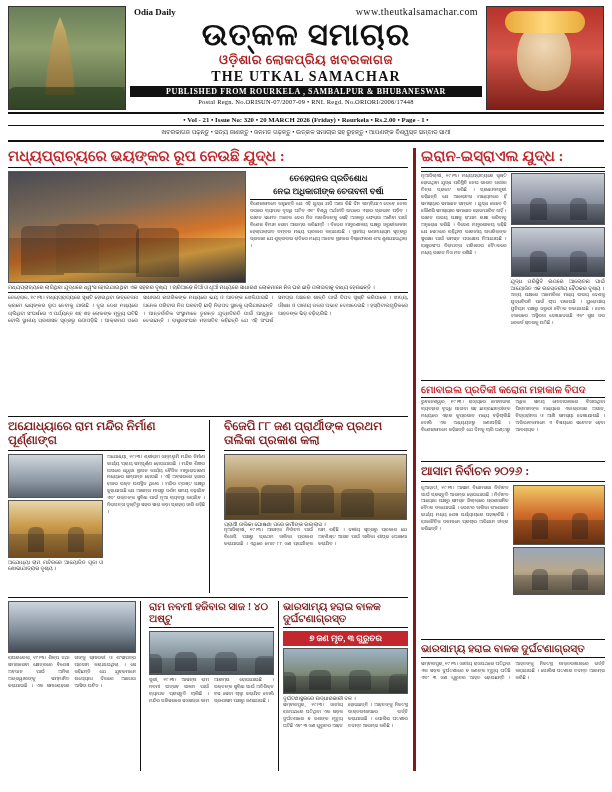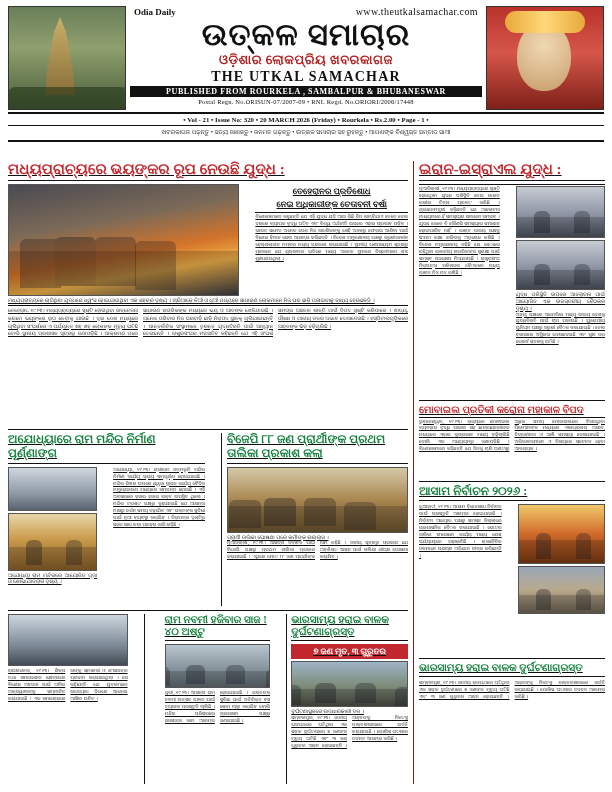--- a/index.html
+++ b/index.html
@@ -52,29 +52,29 @@
     letter-spacing:.6px; padding:1px 0; margin-top:1px;
   }
   .mh-regn { text-align:center; font-size:6.5px; margin-top:1px; letter-spacing:.2px; }
 
   .rule-thick { border-top:2px solid #111; margin:2px 0 1px; }
   .rule-thin { border-top:1px solid #111; margin:1px 0; }
   .issueline { display:flex; justify-content:center; gap:6px; font-size:6.8px; font-weight:bold; padding:1px 0; }
   .banner-odia { text-align:center; font-size:6.2px; padding:1px 0 2px; }
 
   
-  .cols { display:flex; gap:5px; margin-top:19px;text-decoration:underline; }
+  .cols { display:flex; gap:5px; margin-top:6px; }
   .col-main { width:400px; }
-  .col-right { width:192px; border-left:1px solid #7f1d1d; padding-left:5px; }
+  .col-right { width:192px; border-left:3px solid #7f1d1d; padding-left:5px; }
 
   .hl {
     font-size:15px; font-weight:bold; color:#c1272d; line-height:1.15;
     border-bottom:1px solid #111; padding-bottom:2px; margin-bottom:3px;
   }
-  .hl.black { color:#15803d; }
+  .hl.black { color:#7f1d1d; }
   .hl.small { font-size:12px; }
   .hl.xsmall { font-size:10.5px; }
   .subhl { font-size:8.5px; font-weight:bold; text-align:center; line-height:1.3; margin:2px 0; }
 
   .imgbox { position:relative; overflow:hidden; border:1px solid #555; }
   .cap { font-size:5.4px; line-height:1.25; text-align:justify; padding-top:1px; }
 
   .body-text { font-size:5.2px; line-height:1.5; text-align:justify; color:#1a1a1a; }
   .body-text.tiny { font-size:4.8px; line-height:1.45; }
 
@@ -98,21 +98,21 @@
     background:rgba(20,20,30,.35); border-radius:6px 6px 0 0;
     box-shadow:40px 0 0 rgba(20,20,30,.3), 80px 4px 0 rgba(20,20,30,.28), -35px 2px 0 rgba(20,20,30,.3);
   }
 
   .flow { column-gap:5px; }
   .c2 { column-count:2; }
   .c3 { column-count:3; }
   .sec { border-top:1px solid #111; margin-top:4px; padding-top:3px; }
   .redband { background:#c1272d; color:#fff; font-size:8.5px; font-weight:bold; text-align:center; padding:2px 0; }
   .centerhead { text-align:left; font-size:10px; font-weight:bold; color:#c1272d; }
-  .row { display:flex; gap:16px; }
+  .row { display:flex; gap:4px; }
 </style>
 </head>
 <body>
 
 <div class="page">
 
   <div class="masthead">
     <div class="mh-photo left figure-shapes"></div>
     <div class="mh-center">
       <div class="mh-top">
@@ -164,35 +164,35 @@
               <div class="imgbox photo-portrait" style="height:44px"></div>
               <div class="imgbox photo-temple figure-shapes" style="height:58px;margin-top:2px"></div>
               <div class="cap">ଅଯୋଧ୍ୟା ରାମ ମନ୍ଦିରରେ ଆୟୋଜିତ ପୂଜା ଓ ଶୋଭାଯାତ୍ରାର ଦୃଶ୍ୟ ।</div>
             </div>
             <div style="width:98px">
               <div class="body-text tiny" style="height:116px;overflow:hidden">ଅଯୋଧ୍ୟା, ୧୯।୩। ଶ୍ରୀରାମ ଜନ୍ମଭୂମି ମନ୍ଦିର ନିର୍ମାଣ କାର୍ଯ୍ୟ ପ୍ରାୟ ସମ୍ପୂର୍ଣ୍ଣ ହୋଇଯାଇଛି । ମନ୍ଦିର ଶିଖର ଉପରେ ଧ୍ୱଜା ସ୍ଥାପନ କାର୍ଯ୍ୟ ବୈଦିକ ମନ୍ତ୍ରୋଚ୍ଚାରଣ ମଧ୍ୟରେ ସମ୍ପନ୍ନ ହୋଇଛି । ଏହି ଅବସରରେ ହଜାର ହଜାର ଭକ୍ତ ଉପସ୍ଥିତ ଥିଲେ । ମନ୍ଦିର ଟ୍ରଷ୍ଟ ପକ୍ଷରୁ କୁହାଯାଇଛି ଯେ ଆସନ୍ତା ମାସରୁ ଦର୍ଶନ ସମୟ ବଢ଼ାଯିବ ଏବଂ ଭକ୍ତଙ୍କ ସୁବିଧା ପାଇଁ ନୂଆ ବ୍ୟବସ୍ଥା କରାଯିବ । ନିରାପତ୍ତା ଦୃଷ୍ଟିରୁ ସହର ସାରା କଡ଼ା ପ୍ରହରା ଜାରି ରହିଛି ।</div>
             </div>
           </div>
         </div>
 
-        <div style="width:198px; border-left:1px solid #111; padding-left:5px">
+        <div style="width:198px; border-left:1px solid #111; padding-left:14px">
           <div class="hl black small">ବିଜେପି ୮୮ ଜଣ ପ୍ରାର୍ଥୀଙ୍କ ପ୍ରଥମ ତାଲିକା ପ୍ରକାଶ କଲା</div>
           <div class="imgbox photo-rally figure-shapes" style="height:66px"></div>
           <div class="cap">ପ୍ରାର୍ଥୀ ତାଲିକା ଘୋଷଣା ପରେ କର୍ମୀଙ୍କ ଉଲ୍ଲାସ ।</div>
           <div class="body-text tiny flow c2" style="height:66px;overflow:hidden">ନୂଆଦିଲ୍ଲୀ, ୧୯।୩। ଆସନ୍ତା ନିର୍ବାଚନ ପାଇଁ ବିଜେପି ପକ୍ଷରୁ ପ୍ରଥମ ତାଲିକା ପ୍ରକାଶ କରାଯାଇଛି । ଏଥିରେ ମୋଟ ୮୮ ଜଣ ପ୍ରାର୍ଥୀଙ୍କ ନାମ ରହିଛି । ଦଳୀୟ ସୂତ୍ରରୁ ପ୍ରକାଶ ଯେ ଅବଶିଷ୍ଟ ଆସନ ପାଇଁ ତାଲିକା ଶୀଘ୍ର ଘୋଷଣା କରାଯିବ ।</div>
         </div>
       </div>
 
       <div class="sec row">
         <div style="width:128px">
           <div class="imgbox photo-person" style="height:52px"></div>
           <div class="body-text tiny flow c2" style="height:86px;overflow:hidden;margin-top:2px">ରାଉରକେଲା, ୧୯।୩। ଶିଳ୍ପ ତଥା ସମାଜସେବା କ୍ଷେତ୍ରରେ ବିଶେଷ ଅବଦାନ ପାଇଁ ଅନିଲ ଅଗ୍ରୱାଲଙ୍କୁ ସମ୍ମାନିତ କରାଯାଇଛି । ଏକ ସମାରୋହରେ ତାଙ୍କୁ ସ୍ମାରକୀ ଓ ଶଂସାପତ୍ର ପ୍ରଦାନ କରାଯାଇଥିଲା । ସେ କହିଛନ୍ତି ଯେ ଯୁବକମାନେ ଉଦ୍ୟୋଗ ଦିଗରେ ଆଗେଇ ଆସିବା ଉଚିତ ।</div>
         </div>
 
-        <div style="width:134px; border-left:1px solid #111; padding-left:20px">
+        <div style="width:134px; border-left:1px solid #111; padding-left:8px">
           <div class="hl black xsmall">ରାମ ନବମୀ ହଜିବାର ସାଜ ! ୪୦ ଅଷ୍ଟୁ</div>
           <div class="imgbox photo-group figure-shapes" style="height:44px"></div>
           <div class="body-text tiny flow c2" style="height:94px;overflow:hidden;margin-top:2px">ପୁରୀ, ୧୯।୩। ଆସନ୍ତା ରାମ ନବମୀ ଉତ୍ସବ ପାଳନ ପାଇଁ ବ୍ୟାପକ ପ୍ରସ୍ତୁତି ଚାଲିଛି । ମନ୍ଦିର ପରିସରରେ ସଜସଜ୍ଜା କାମ ଆରମ୍ଭ ହୋଇଯାଇଛି । ଭକ୍ତଙ୍କ ସୁବିଧା ପାଇଁ ଅତିରିକ୍ତ ବସ ସେବା ଚାଲୁ କରାଯିବ ବୋଲି ପ୍ରଶାସନ ପକ୍ଷରୁ ଜଣାଯାଇଛି ।</div>
         </div>
 
         <div style="width:130px; border-left:1px solid #111; padding-left:4px">
           <div class="hl black xsmall">ଭାରସାମ୍ୟ ହରାଇ ବାଳକ ଦୁର୍ଘଟଣାଗ୍ରସ୍ତ</div>
           <div class="redband">୭ ଜଣ ମୃତ, ୩ ଗୁରୁତର</div>
           <div class="imgbox photo-road figure-shapes" style="height:46px;margin-top:2px"></div>
           <div class="cap">ଦୁର୍ଘଟଣାସ୍ଥଳରେ ଉଦ୍ଧାରକାରୀ ଦଳ ।</div>

